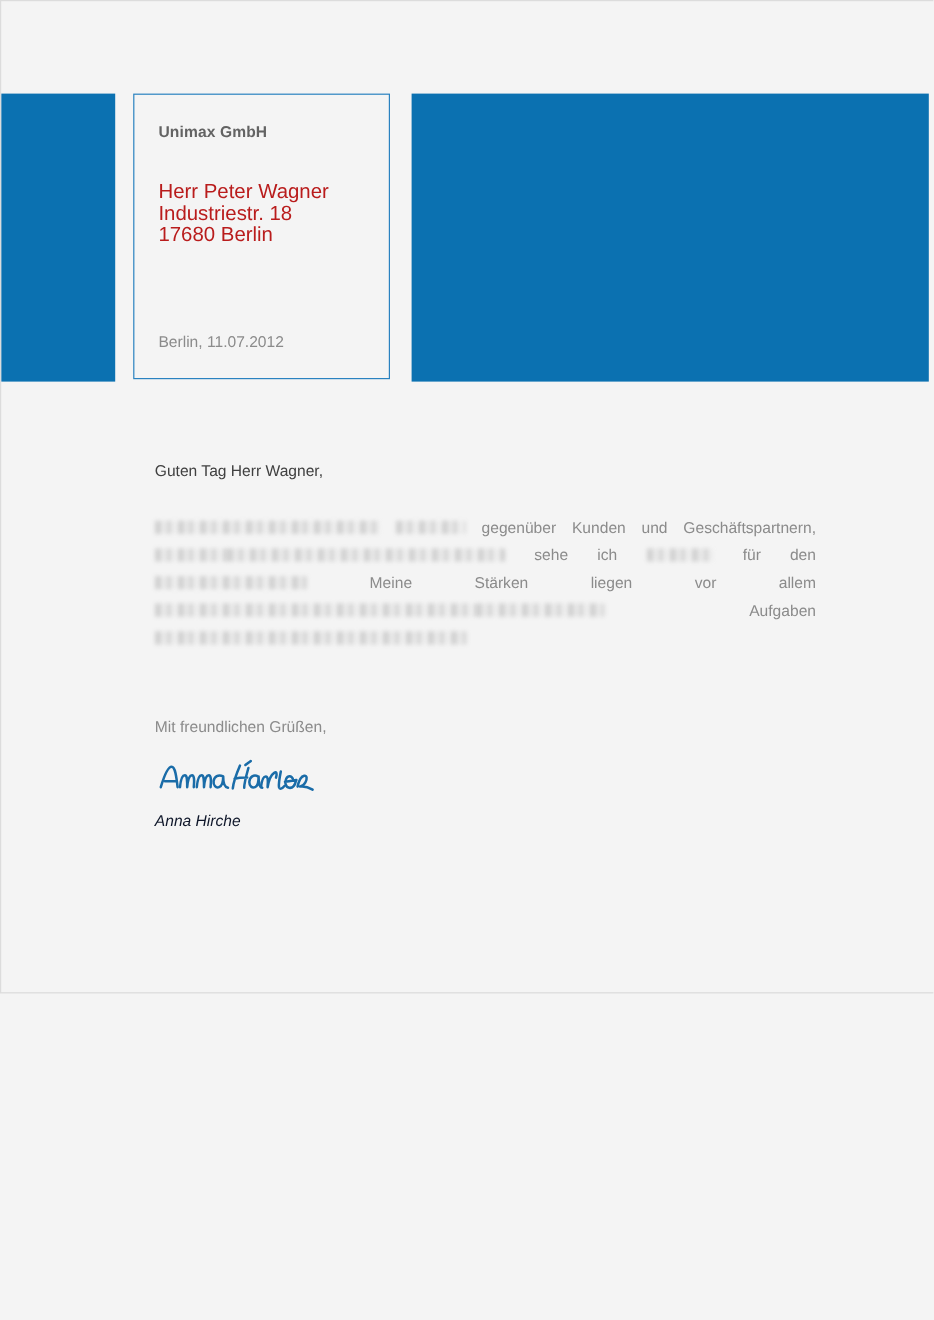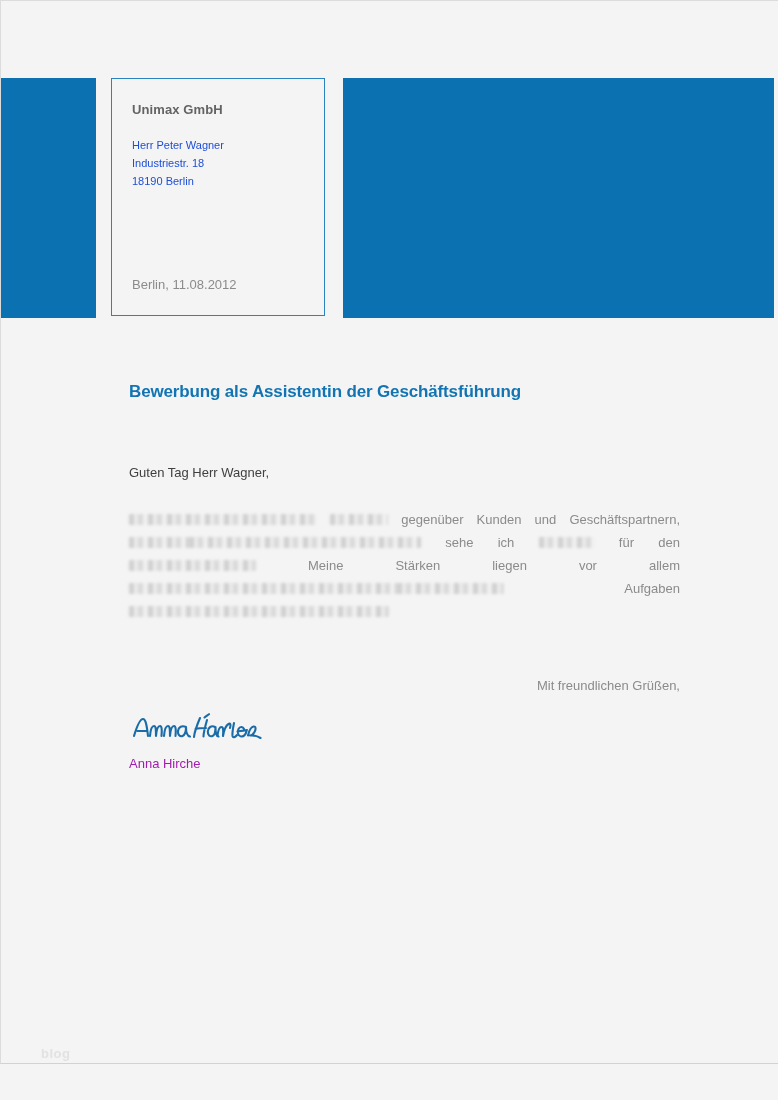--- a/index.html
+++ b/index.html
@@ -6,21 +6,21 @@
     margin: 0;
     padding: 0;
     background: #f4f4f4;
   }
   body {
     font-family: "Liberation Sans", sans-serif;
   }
   .page {
     position: relative;
     width: 778px;
-    height: 1064px;
+    height: 828px;
     background: #f4f4f4;
     box-sizing: border-box;
     border-top: 1px solid #dcdcdc;
     border-left: 1px solid #dcdcdc;
     border-bottom: 1px solid #d2d2d2;
     overflow: hidden;
   }
 
   
   .header-band {
@@ -61,23 +61,23 @@
     left: 20px;
     top: 23px;
     font-size: 13px;
     font-weight: bold;
     color: #636363;
     letter-spacing: 0.1px;
   }
   .addr-lines {
     position: absolute;
     left: 20px;
-    top: 57px;
-    font-size: 11px;
-    color: #1d4ed8;
+    top: 72px;
+    font-size: 17px;
+    color: #b91c1c;
     line-height: 18px;
   }
   .addr-lines div { white-space: nowrap; }
   .addr-date {
     position: absolute;
     left: 20px;
     top: 198px;
     font-size: 13px;
     color: #8b8b8b;
   }
@@ -134,33 +134,33 @@
       );
     filter: blur(1.6px);
     opacity: 0.85;
   }
 
   .closing {
     font-size: 13px;
     color: #8b8b8b;
     line-height: 23px;
     margin: 51px 0 0 0;
-    text-align: right;
   }
   .signature {
     margin: 14px 0 0 2px;
     height: 32px;
     width: 140px;
   }
   .signature svg { display: block; }
   .signer-name {
     font-size: 13px;
-    color: #a21caf;
+    color: #0f172a;
     margin: 9px 0 0 0;
     line-height: 23px;
+    font-style: italic;
   }
 
   .watermark {
     position: absolute;
     left: 40px;
     top: 1045px;
     font-size: 13px;
     font-weight: bold;
     color: #e2e2e2;
     letter-spacing: 0.5px;
@@ -173,28 +173,27 @@
 
   <div class="header-band">
     <div class="blue-block-left"></div>
     <div class="blue-block-right"></div>
 
     <div class="address-box">
       <div class="addr-company">Unimax GmbH</div>
       <div class="addr-lines">
         <div>Herr Peter Wagner</div>
         <div>Industriestr. 18</div>
-        <div>18190 Berlin</div>
+        <div>17680 Berlin</div>
       </div>
-      <div class="addr-date">Berlin, 11.08.2012</div>
+      <div class="addr-date">Berlin, 11.07.2012</div>
     </div>
   </div>
 
   <div class="letter">
-    <h1 class="subject">Bewerbung als Assistentin der Geschäftsführung</h1>
 
     <p class="salutation">Guten Tag Herr Wagner,</p>
 
     <p class="para"><span class="redact" style="width: 188px;"></span> <span class="redact" style="width: 58px;"></span> gegenüber Kunden und Geschäftspartnern, <span class="redact" style="width: 60px;"></span><span class="redact" style="width: 232px;"></span> sehe ich <span class="redact" style="width: 56px;"></span> für den <span class="redact" style="width: 127px;"></span> Meine Stärken liegen vor allem <span class="redact" style="width: 268px;"></span><span class="redact" style="width: 107px;"></span> Aufgaben <span class="redact" style="width: 260px;"></span></p>
 
     <p class="closing">Mit freundlichen Grüßen,</p>
 
     <div class="signature">
       <svg width="140" height="32" viewBox="0 0 140 32" xmlns="http://www.w3.org/2000/svg">
         <g fill="none" stroke="#1a6ca8" stroke-width="2.1" stroke-linecap="round" stroke-linejoin="round">

